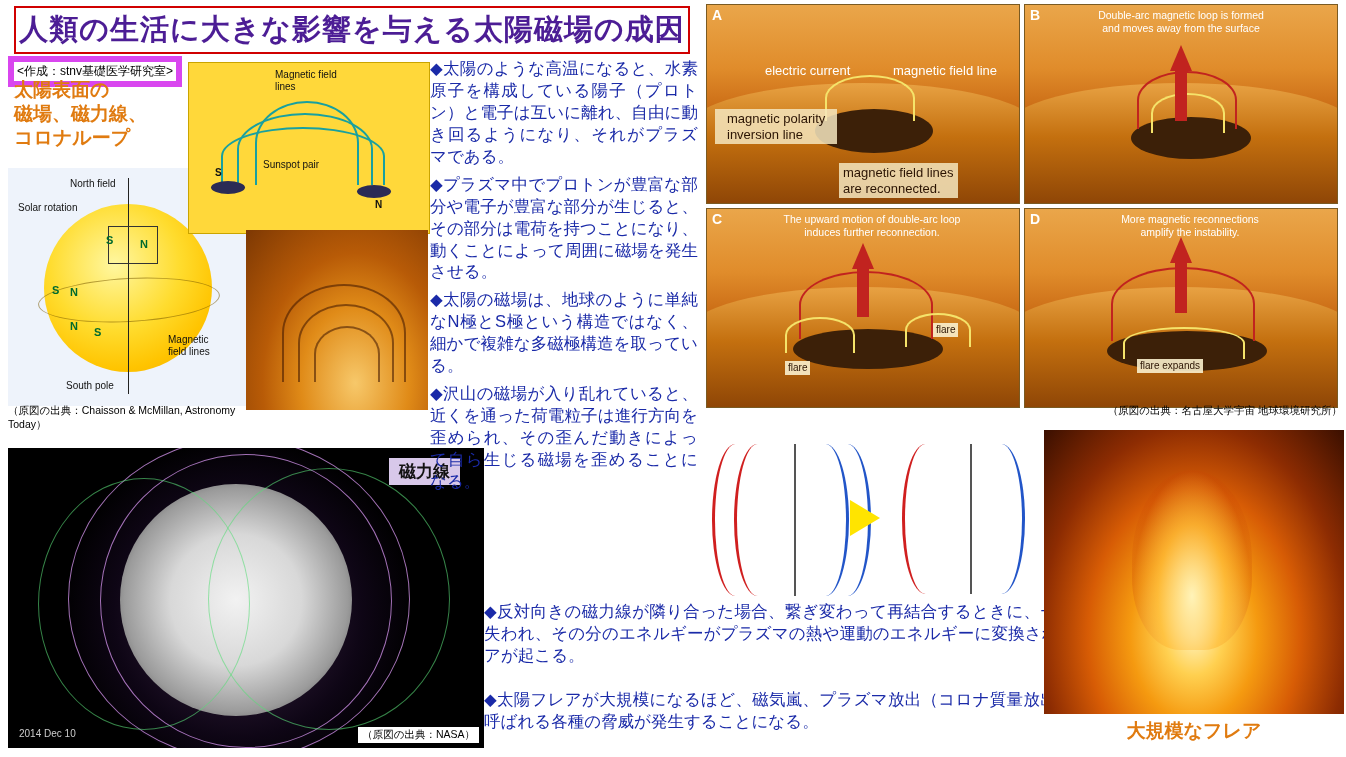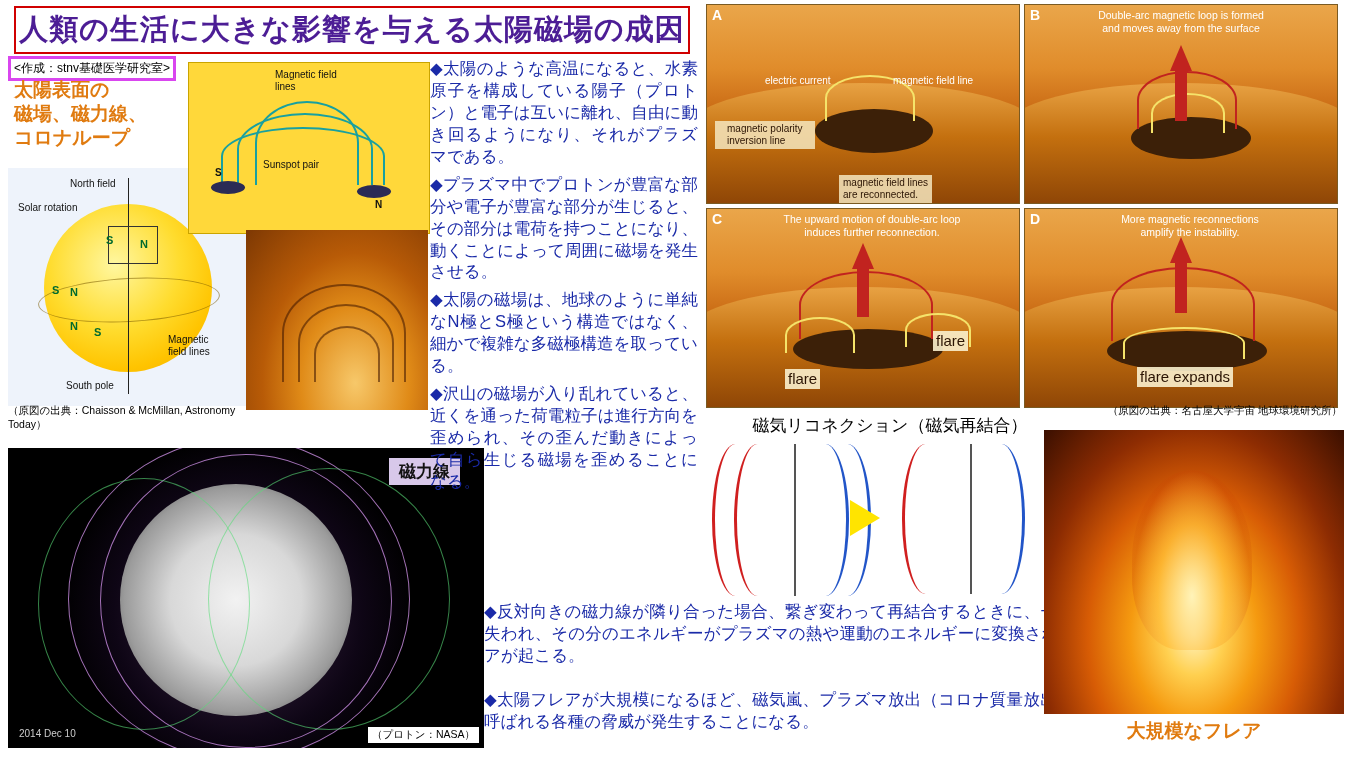--- a/index.html
+++ b/index.html
@@ -3,21 +3,21 @@
 <meta charset="utf-8">
 <style>
   html,body{margin:0;padding:0;background:#fff;}
   body{width:1346px;height:757px;font-family:"Liberation Sans","DejaVu Sans",sans-serif;overflow:hidden;}
   #page{position:relative;width:1346px;height:757px;}
 
   
   .title-box{position:absolute;left:14px;top:6px;width:672px;height:44px;border:2px solid #d00000;
     display:flex;align-items:center;justify-content:center;background:#fff;}
   .title-box span{font-size:29px;font-weight:bold;color:#4c1d95;letter-spacing:1px;}
-  .author{position:absolute;left:8px;top:56px;font-size:12px;color:#000;border:3px solid #d946ef;padding:1px 3px;background:#fff;}
+  .author{position:absolute;left:8px;top:56px;font-size:12px;color:#000;border:6px solid #d946ef;padding:1px 3px;background:#fff;}
 
   
   .lh{position:absolute;left:14px;top:78px;width:170px;font-size:19px;font-weight:bold;color:#e07b10;line-height:1.25;}
 
   
   .sunbox{position:absolute;left:8px;top:168px;width:242px;height:238px;background:#eef3fb;overflow:hidden;}
   .sunbox .lbl{position:absolute;font-size:10px;color:#111;}
   .sun-circle{position:absolute;left:36px;top:36px;width:168px;height:168px;border-radius:50%;
     background:radial-gradient(circle at 42% 36%,#fff7a0 0%,#ffdc2e 45%,#ffc400 72%,#f0a800 100%);}
   .eq{position:absolute;left:30px;top:110px;width:180px;height:42px;border:1px solid rgba(120,90,0,.55);
@@ -65,22 +65,22 @@
   .panel{position:absolute;width:312px;height:198px;overflow:hidden;border:1px solid #7a5a22;
     background:linear-gradient(#eaa64a 0%,#e08c2b 32%,#c96a14 54%,#9a4a08 78%,#7a3a05 100%);}
   .pA{left:0;top:0;} .pB{left:318px;top:0;} .pC{left:0;top:204px;} .pD{left:318px;top:204px;}
   .p-letter{position:absolute;left:5px;top:2px;font-size:14px;color:#fff;font-weight:bold;}
   .p-cap{position:absolute;left:0;right:0;top:4px;text-align:center;font-size:10.5px;color:#fff;line-height:1.25;}
   .p-surface{position:absolute;left:-20px;right:-20px;bottom:0;height:120px;border-radius:50% 50% 0 0 / 46px 46px 0 0;
     background:linear-gradient(#e8a243,#c4700f 45%,#8f4606);}
   .p-dark{position:absolute;border-radius:50%;background:#3c2008;}
   .p-loop{position:absolute;border:2px solid #f5e36a;border-bottom:none;border-radius:50% 50% 0 0;}
   .p-loopred{position:absolute;border:2px solid #c1231f;border-bottom:none;border-radius:50% 50% 0 0;}
-  .p-txt{position:absolute;font-size:10px;color:#fff;line-height:1.2;margin-top:12px;}
-  .p-txtd{position:absolute;font-size:15px;color:#2b1403;line-height:1.2;margin-top:8px;}
+  .p-txt{position:absolute;font-size:13px;color:#fff;line-height:1.2;}
+  .p-txtd{position:absolute;font-size:10px;color:#2b1403;line-height:1.2;}
   .p-redarrow{position:absolute;width:0;height:0;border-left:11px solid transparent;border-right:11px solid transparent;border-bottom:26px solid #c1231f;}
   .p-redstem{position:absolute;width:12px;background:#c1231f;}
   .panels-src{position:absolute;left:706px;top:404px;width:636px;text-align:right;font-size:10.5px;color:#000;}
 
   
   .recon-title{position:absolute;left:740px;top:414px;width:300px;text-align:center;font-size:17px;color:#000;}
   .recon{position:absolute;left:706px;top:440px;width:330px;height:160px;}
   .rl{position:absolute;border-left:3px solid #d01f1f;border-radius:50%;border-top:none;border-bottom:none;border-right:none;}
   .bl{position:absolute;border-left:3px solid #2255c8;border-radius:50%;border-top:none;border-bottom:none;border-right:none;}
   .vbar{position:absolute;width:2px;background:#555;}
@@ -149,21 +149,21 @@
 
   <div class="nasa">
     <div class="nasa-glow"></div>
     <div class="nasa-sun"></div>
     <div class="nasa-line" style="left:60px;top:-10px;width:340px;height:320px;"></div>
     <div class="nasa-line" style="left:92px;top:6px;width:290px;height:292px;"></div>
     <div class="nasa-green" style="left:30px;top:30px;width:210px;height:250px;"></div>
     <div class="nasa-green" style="left:200px;top:20px;width:240px;height:260px;"></div>
     <div class="badge-jp">磁力線</div>
     <div class="nasa-date">2014 Dec 10</div>
-    <div class="nasa-src">（プロトン：NASA）</div>
+    <div class="nasa-src">（原図の出典：NASA）</div>
   </div>
 
   <div class="txtcol">
     <div class="para">◆太陽のような高温になると、水素原子を構成している陽子（プロトン）と電子は互いに離れ、自由に動き回るようになり、それがプラズマである。</div>
     <div class="para">◆プラズマ中でプロトンが豊富な部分や電子が豊富な部分が生じると、その部分は電荷を持つことになり、動くことによって周囲に磁場を発生させる。</div>
     <div class="para">◆太陽の磁場は、地球のように単純なN極とS極という構造ではなく、細かで複雑な多磁極構造を取っている。</div>
     <div class="para">◆沢山の磁場が入り乱れていると、近くを通った荷電粒子は進行方向を歪められ、その歪んだ動きによって自ら生じる磁場を歪めることになる。</div>
   </div>
   <div class="wide" id="p5">◆反対向きの磁力線が隣り合った場合、繋ぎ変わって再結合するときに、一時的に磁気エネルギーが失われ、その分のエネルギーがプラズマの熱や運動のエネルギーに変換され、爆発のような太陽フレアが起こる。</div>
   <div class="wide" id="p6">◆太陽フレアが大規模になるほど、磁気嵐、プラズマ放出（コロナ質量放出）、プロトン現象などと呼ばれる各種の脅威が発生することになる。</div>
@@ -218,21 +218,20 @@
       <div class="p-redstem" style="left:150px;top:52px;height:52px;"></div>
       <div class="p-redarrow" style="left:145px;top:28px;"></div>
       <div class="p-letter">D</div>
       <div class="p-cap" style="white-space:pre-line;left:24px;right:6px;">More magnetic reconnections
 amplify the instability.</div>
       <div class="p-txtd" style="left:112px;top:150px;background:rgba(250,240,205,.9);padding:1px 3px;">flare expands</div>
     </div>
   </div>
   <div class="panels-src">（原図の出典：名古屋大学宇宙 地球環境研究所）</div>
 
-  <div class="recon-title">磁気リコネクション（磁気再結合）</div>
   <div class="recon">
     <div class="rl" style="left:6px;top:4px;width:44px;height:152px;"></div>
     <div class="rl" style="left:28px;top:4px;width:44px;height:152px;"></div>
     <div class="bl" style="left:118px;top:4px;width:-44px;height:152px;border-left:none;border-right:3px solid #2255c8;width:44px;"></div>
     <div class="bl" style="left:96px;top:4px;height:152px;border-left:none;border-right:3px solid #2255c8;width:44px;"></div>
     <div class="vbar" style="left:88px;top:4px;height:152px;"></div>
     <div class="yarrow"></div>
     <div class="rl" style="left:196px;top:4px;width:44px;height:150px;"></div>
     <div class="bl" style="left:272px;top:4px;height:150px;border-left:none;border-right:3px solid #2255c8;width:44px;"></div>
     <div class="vbar" style="left:264px;top:4px;height:150px;"></div>

